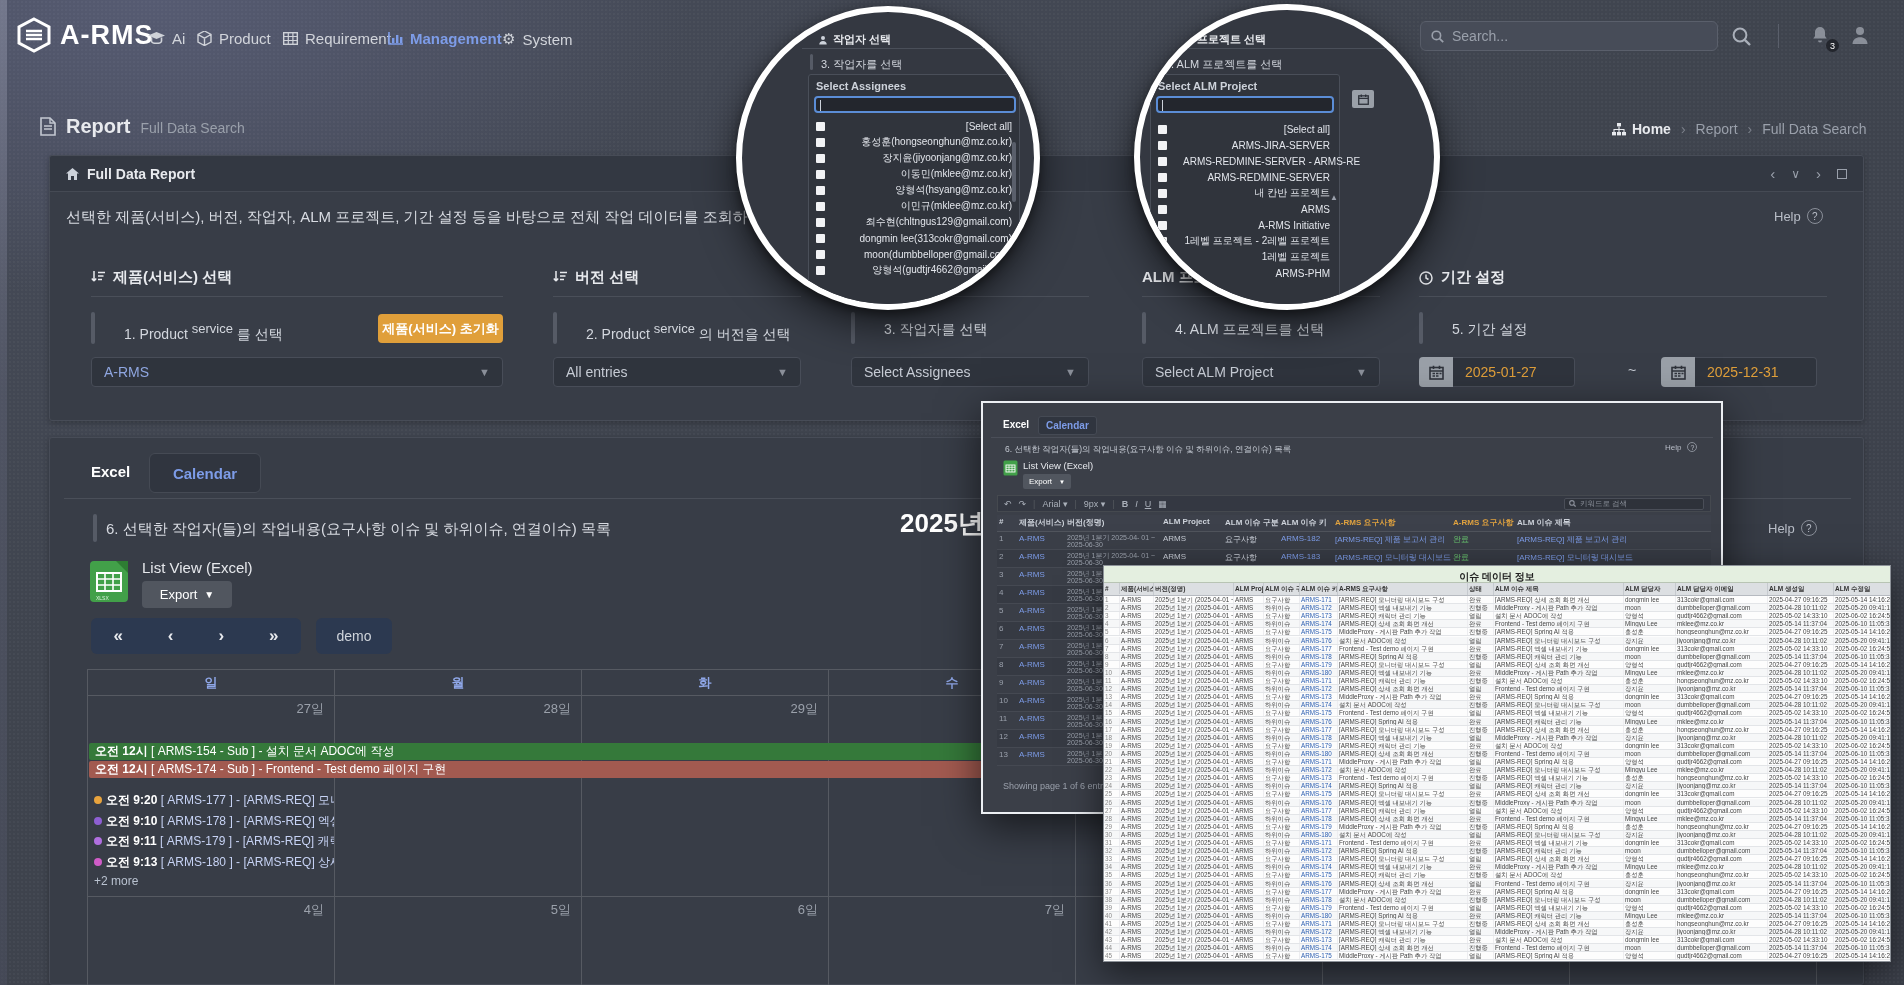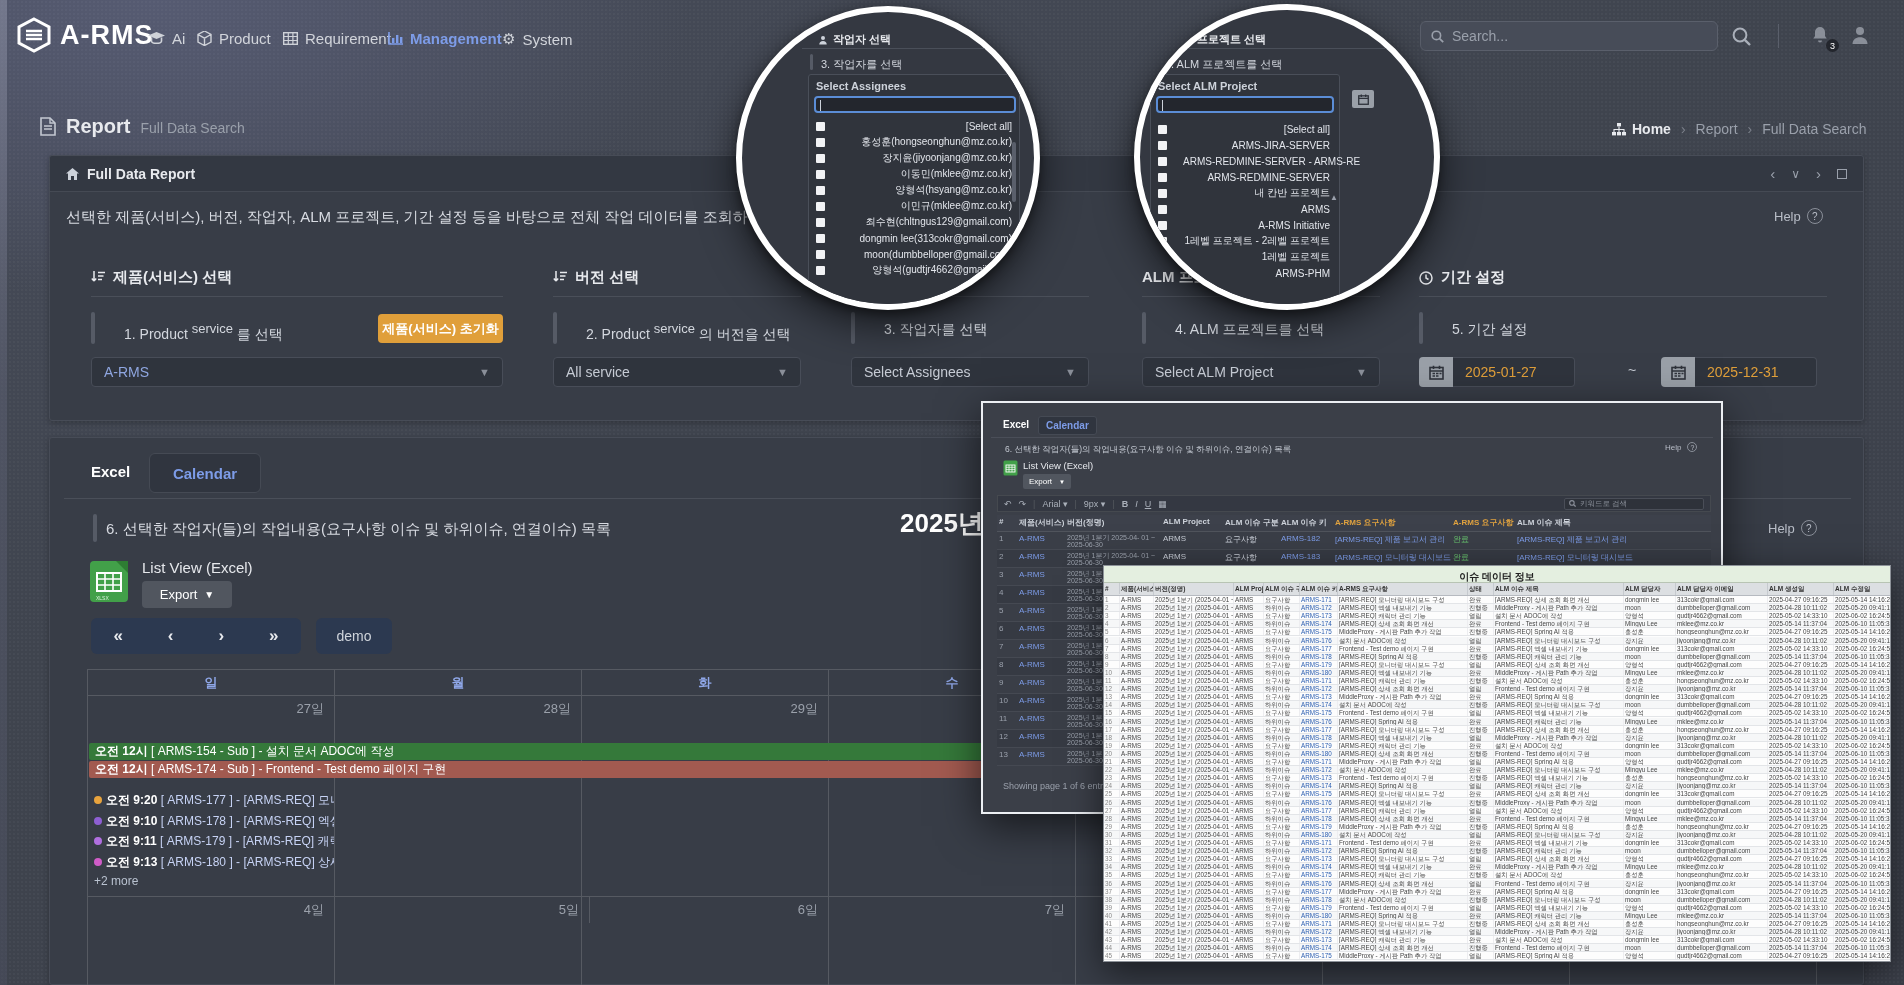--- a/index.html
+++ b/index.html
@@ -242,21 +242,21 @@
           </svg>
         </span>
       <span>버전 선택</span>
     </div>
     <div class="abs sect-div" style="left:503px;top:140px;width:248px;"></div>
     <div class="abs accent" style="left:503px;top:156px;height:32px;"></div>
     <div class="abs step" style="left:536px;top:165px;white-space:nowrap;">
       <span>2. Product</span> <sup>service</sup> <span>의 버전을 선택</span>
     </div>
     <div class="abs dd" style="left:503px;top:201px;width:248px;">
-      <span style="color:#c6cbd4;">All service</span>
+      <span style="color:#c6cbd4;">All entries</span>
         <span class="arrow">▼</span>
     </div>
 
     <div class="abs sect-head" style="left:801px;top:112px;">
       <span>작업자 선택</span>
     </div>
     <div class="abs sect-div" style="left:801px;top:140px;width:238px;"></div>
     <div class="abs accent" style="left:801px;top:156px;height:32px;"></div>
     <div class="abs step" style="left:834px;top:165px;">3. 작업자를 선택</div>
     <div class="abs dd" style="left:801px;top:201px;width:238px;">
@@ -384,21 +384,21 @@
       <div class="abs" id="cal-dots" style="left:0;top:121px;width:247px;height:85px;">
           <div class="cal-dot-ev" style="top: 0px;"><span class="dot" style="background: rgb(232, 163, 61);"></span><b>오전 9:20 </b>[ ARMS-177 ] - [ARMS-REQ] 모니터</div>
           <div class="cal-dot-ev" style="top: 20.5px;"><span class="dot" style="background: rgb(142, 95, 211);"></span><b>오전 9:10 </b>[ ARMS-178 ] - [ARMS-REQ] 엑셀</div>
           <div class="cal-dot-ev" style="top: 41px;"><span class="dot" style="background: rgb(176, 111, 224);"></span><b>오전 9:11 </b>[ ARMS-179 ] - [ARMS-REQ] 캐릭</div>
           <div class="cal-dot-ev" style="top: 61.5px;"><span class="dot" style="background: rgb(208, 92, 200);"></span><b>오전 9:13 </b>[ ARMS-180 ] - [ARMS-REQ] 상세</div>
         </div>
       <div class="abs" style="left:6px;top:204px;font-size:12px;color:#b9c2d0;">+2 more</div>
       <div class="abs" style="left:0;top:226px;width:1730px;height:1px;background:#565a62;"></div>
       <div class="abs" id="cal-w2" style="left:0;top:227px;width:1730px;height:26px;">
           <div class="cal-num" style="left: 0px; top: 0px;">4일</div>
-          <div class="cal-num" style="left: 255px; top: 0px;">5일</div>
+          <div class="cal-num" style="left: 247px; top: 0px;">5일</div>
           <div class="cal-num" style="left: 494px; top: 0px;">6일</div>
           <div class="cal-num" style="left: 741px; top: 0px;">7일</div>
           <div class="cal-num" style="left: 988px; top: 0px;"></div>
           <div class="cal-num" style="left: 1235px; top: 0px;"></div>
           <div class="cal-num" style="left: 1482px; top: 0px;"></div>
         </div>
     </div>
   </div>
 
   <div class="abs" id="ovd">

